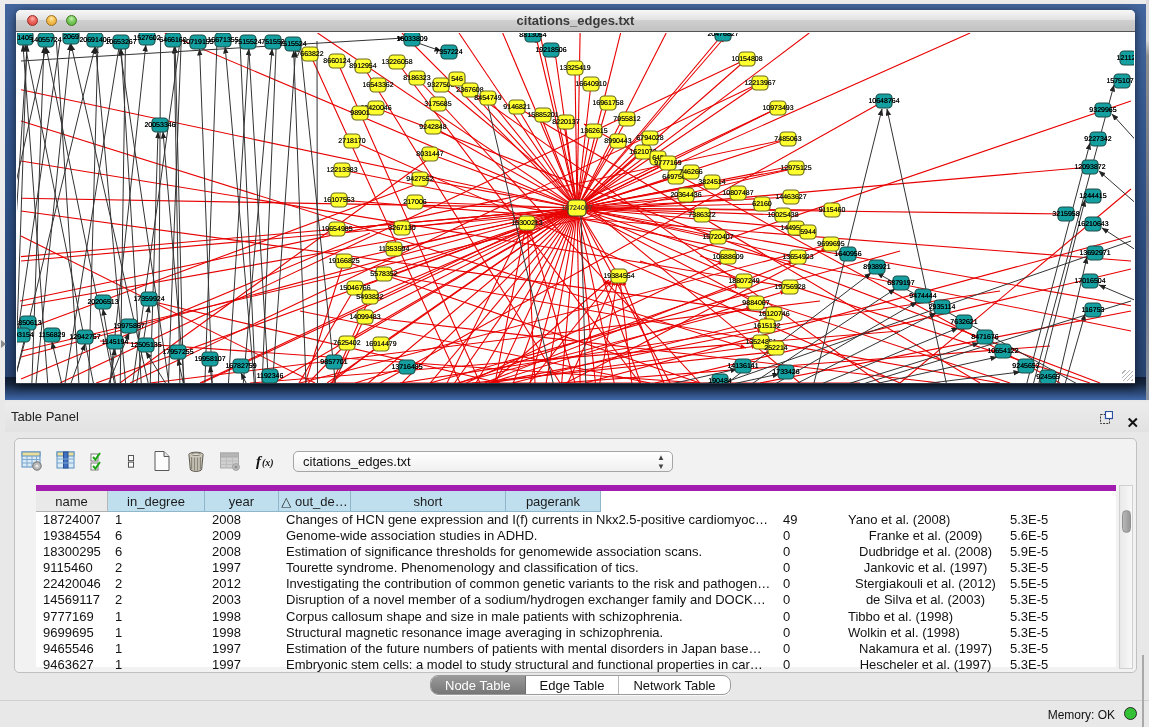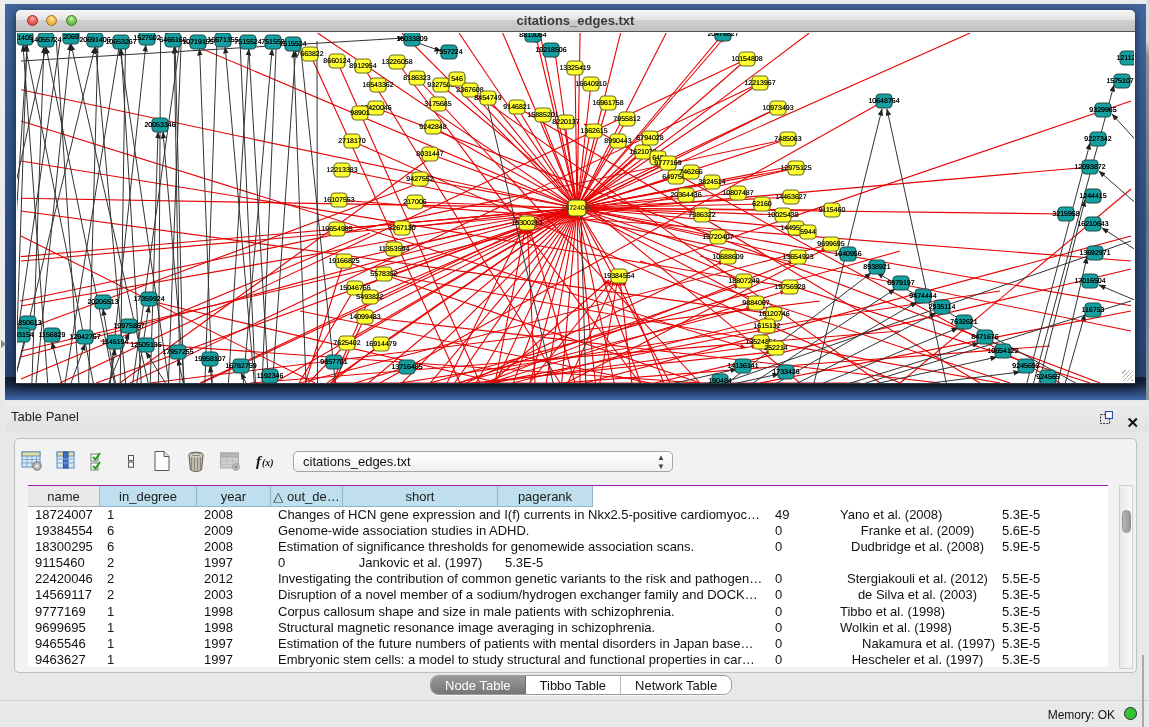--- a/index.html
+++ b/index.html
@@ -23,21 +23,21 @@
 #tpanel{position:absolute;left:0;top:400px;width:1149px;height:327px;background:#e8e8e8}
 #tphead{position:absolute;left:5px;top:2px;width:1144px;height:30px;background:linear-gradient(180deg,#ececec,#e2e2e2);font-size:13px;color:#222;line-height:30px;padding-left:6px}
 #tpfloat{position:absolute;right:36px;top:9px;width:13px;height:13px}
 #tpclose{position:absolute;right:10px;top:6px;font-size:15px;font-weight:bold;color:#111}
 #inner{position:absolute;left:14px;top:38px;width:1123px;height:235px;background:#f2f2f2;border:1px solid #c0c0c0;border-radius:5px}
 #toolbar{position:absolute;left:6px;top:6px;height:32px;display:flex;align-items:center}
 .ticon{margin-right:12px}
 #netsel{width:380px;height:21px;border:1px solid #a5a5a5;border-radius:5px;background:linear-gradient(180deg,#ffffff,#f0f0f0);font-size:13px;color:#111;padding-left:9px;line-height:19px;position:relative;margin-left:2px}
 #netsel .arr{position:absolute;right:7px;top:1px;font-size:8px;color:#444;line-height:9px}
 
-#tbl{position:absolute;left:13px;top:46px;width:1080px;height:182px;background:#fff;font-size:13px;border-top:1px solid #a21caf}
+#tbl{position:absolute;left:21px;top:46px;width:1080px;height:182px;background:#fff;font-size:13px;border-top:6px solid #a21caf}
 .hrow{display:flex;height:21px;line-height:21px;text-align:center;color:#1c1c1c}
 .hc{background:#bfdfee;border-right:1px solid #8fb7c9;border-bottom:1px solid #8fb7c9;overflow:hidden;white-space:nowrap}
 .hc.gray{background:#e9e9e9;border-right:1px solid #b6b6b6;border-bottom:1px solid #b0b0b0}
 .drow{display:flex;height:16.1px;line-height:16px;color:#111;white-space:nowrap}
 .dc{overflow:hidden;padding-left:7px;text-overflow:ellipsis}
 #vsb{position:absolute;left:1104px;top:46px;width:14px;height:184px;background:linear-gradient(90deg,#e9e9e9,#f8f8f8);border:1px solid #d0d0d0}
 #vsb .thumb{position:absolute;left:1.5px;top:24px;width:9px;height:23px;border-radius:5px;background:linear-gradient(90deg,#b8b8b8,#989898);border:1px solid #909090}
 
 #tabs{position:absolute;left:430px;top:675px;height:20px;display:flex;border:1px solid #9b9b9b;border-radius:8px;overflow:hidden;background:#fff;box-shadow:0 1px 0 rgba(255,255,255,.7)}
 .tab{padding:0 14px;font-size:13px;line-height:19px;color:#111;border-right:1px solid #b9b9b9}
@@ -807,20 +807,21 @@
             <div class="dc" style="width:74px">2008</div>
             <div class="dc" style="width:497px">Estimation of significance thresholds for genomewide association scans.</div>
             <div class="dc" style="width:72px">0</div>
             <div class="dc" style="width:155px;text-align:center;padding-left:0">Dudbridge et al. (2008)</div>
             <div class="dc" style="width:95px">5.9E-5</div>
           </div>
           <div class="drow">
             <div class="dc" style="width:72px">9115460</div>
             <div class="dc" style="width:97px">2</div>
             <div class="dc" style="width:74px">1997</div>
+            <div class="dc" style="width:497px">Tourette syndrome. Phenomenology and classification of tics.</div>
             <div class="dc" style="width:72px">0</div>
             <div class="dc" style="width:155px;text-align:center;padding-left:0">Jankovic et al. (1997)</div>
             <div class="dc" style="width:95px">5.3E-5</div>
           </div>
           <div class="drow">
             <div class="dc" style="width:72px">22420046</div>
             <div class="dc" style="width:97px">2</div>
             <div class="dc" style="width:74px">2012</div>
             <div class="dc" style="width:497px">Investigating the contribution of common genetic variants to the risk and pathogen…</div>
             <div class="dc" style="width:72px">0</div>
@@ -853,41 +854,41 @@
             <div class="dc" style="width:72px">0</div>
             <div class="dc" style="width:155px;padding-left:0">Wolkin et al. (1998)</div>
             <div class="dc" style="width:95px">5.3E-5</div>
           </div>
           <div class="drow">
             <div class="dc" style="width:72px">9465546</div>
             <div class="dc" style="width:97px">1</div>
             <div class="dc" style="width:74px">1997</div>
             <div class="dc" style="width:497px">Estimation of the future numbers of patients with mental disorders in Japan base…</div>
             <div class="dc" style="width:72px">0</div>
-            <div class="dc" style="width:155px;text-align:right;padding-left:0">Nakamura et al. (1997)</div>
+            <div class="dc" style="width:155px;text-align:center;padding-left:0">Nakamura et al. (1997)</div>
             <div class="dc" style="width:95px">5.3E-5</div>
           </div>
           <div class="drow">
             <div class="dc" style="width:72px">9463627</div>
             <div class="dc" style="width:97px">1</div>
             <div class="dc" style="width:74px">1997</div>
             <div class="dc" style="width:497px">Embryonic stem cells: a model to study structural and functional properties in car…</div>
             <div class="dc" style="width:72px">0</div>
             <div class="dc" style="width:155px;text-align:center;padding-left:0">Hescheler et al. (1997)</div>
             <div class="dc" style="width:95px">5.3E-5</div>
           </div>
         </div>
       <div id="vsb">
           <div class="thumb"></div>
         </div>
     </div>
   </div>
   <div id="tabs">
       <div class="tab sel">Node Table</div>
-      <div class="tab">Tibbo Table</div>
+      <div class="tab">Edge Table</div>
       <div class="tab">Network Table</div>
     </div>
   <div id="status">
       <span id="mem">Memory: OK</span>
       <span id="memdot"></span>
     </div>
   <div id="redge"></div>
   <div style="position:absolute;left:1px;top:340px;width:0;height:0;border-top:4px solid transparent;border-bottom:4px solid transparent;border-left:5px solid #8a8a8a"></div>
 </div>
 </body></html>

